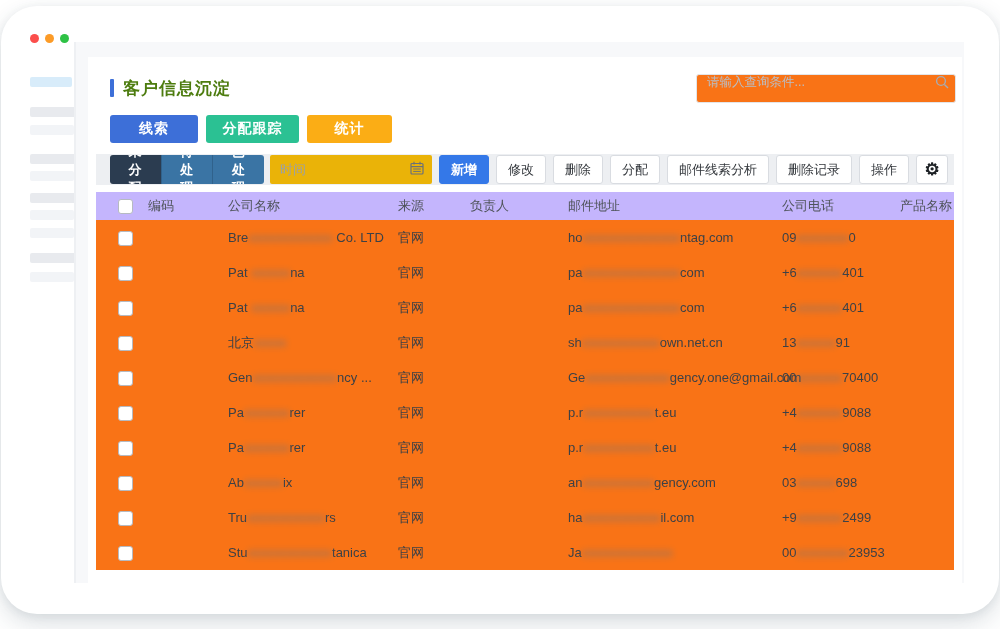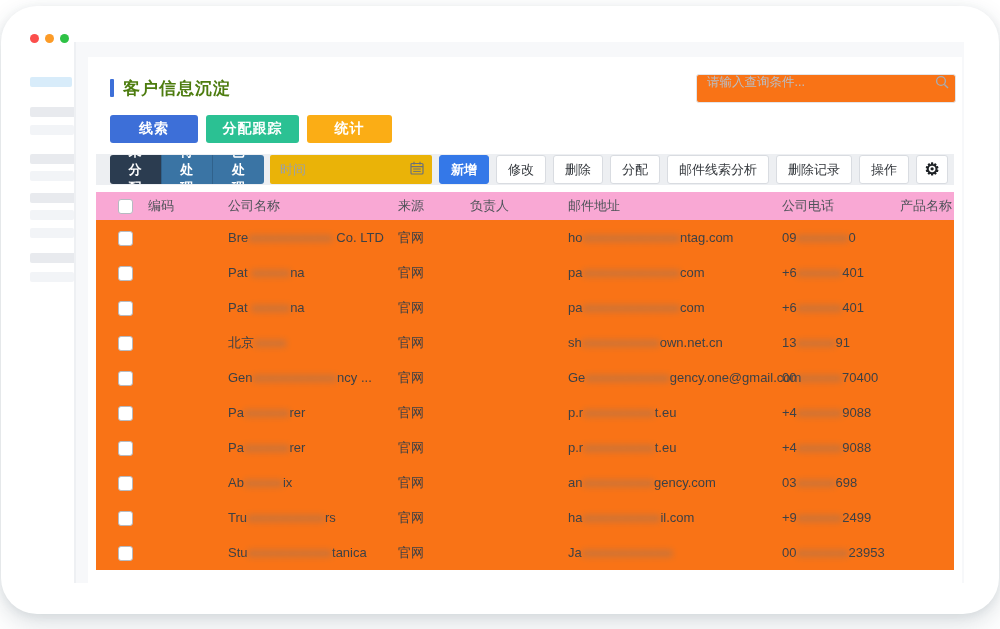--- a/index.html
+++ b/index.html
@@ -50,21 +50,21 @@
   .dateinput input{border:0;outline:0;flex:1;min-width:0;font-size:13px;color:#333;background:transparent;}
   .dateinput input::placeholder{color:#9AA0A8;}
   .spacer{flex:1;}
   .btn{height:29px;padding:0 11px;background:#fff;border:1px solid #D9DCE1;border-radius:3px;
        font-size:13px;color:#33373C;margin-left:7px;cursor:pointer;white-space:nowrap;}
   .btn.primary{background:#3478E8;border-color:#3478E8;color:#fff;font-weight:bold;}
   .btn.gear{width:32px;padding:0;font-size:17px;font-weight:bold;color:#1e2226;display:flex;align-items:center;justify-content:center;}
 
   .tablewrap{margin:7px 8px 0 8px;}
   table{width:858px;table-layout:fixed;border-collapse:collapse;}
-  thead tr{height:28px;background:#f9a8d4;}
+  thead tr{height:28px;background:#c4b5fd;}
   th{font-size:13px;color:#4E5359;font-weight:normal;text-align:left;white-space:nowrap;overflow:visible;padding:0;}
   tbody tr{height:35px;background:#f97316;}
   td{font-size:13px;color:#3D4146;white-space:nowrap;overflow:visible;padding:0;}
   th:first-child,td:first-child{padding-left:22px;}
   th:nth-child(2),td:nth-child(2){padding-left:8px;}
   .cb{display:inline-block;width:13px;height:13px;border:1px solid #B6BAC1;border-radius:3px;background:#fff;vertical-align:middle;cursor:pointer;}
   .m{filter:blur(3px);color:#70757C;opacity:.9;}
 </style>
 </head>
 <body>

